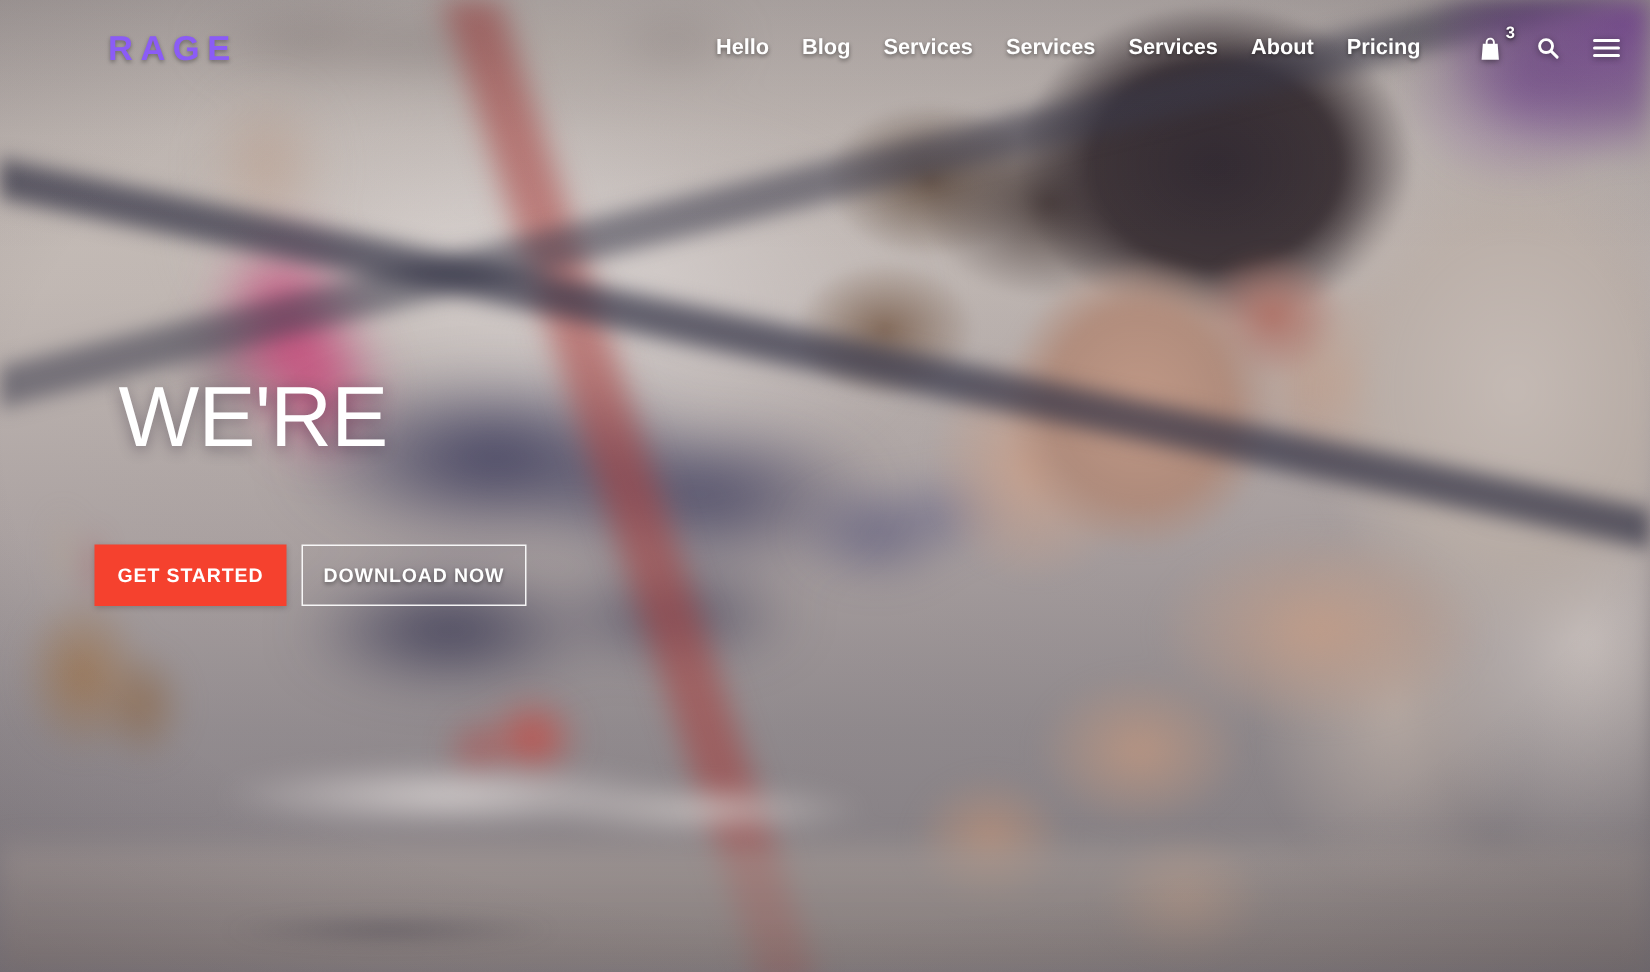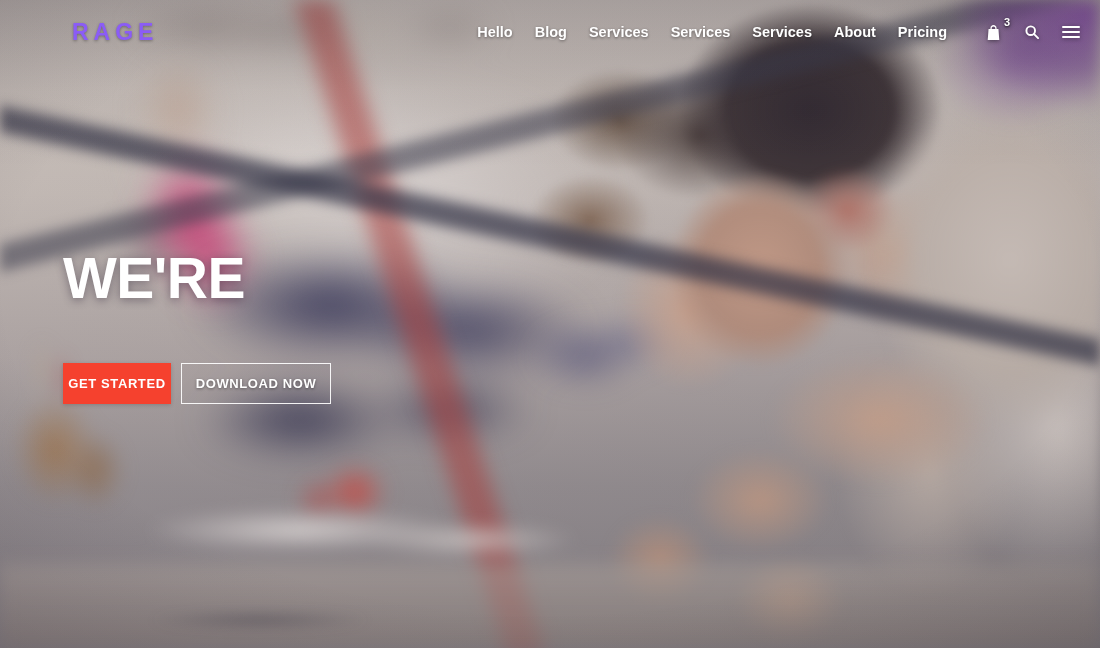--- a/index.html
+++ b/index.html
@@ -227,27 +227,28 @@
   
   #hero-copy {
     position:absolute;
     left:63px;
     top:250px;
     z-index:15;
   }
 
   .headline-line {
     color:#ffffff;
-    font-weight:bold;
+    font-weight:normal;
     font-size:57px;
     line-height:1;
     letter-spacing:-0.5px;
     text-transform:uppercase;
     text-shadow:0 2px 10px rgba(40,30,50,.45);
     white-space:nowrap;
+    margin-left:16px;
   }
   .headline-line.l1 { margin-bottom:20px; }
 
   #hero-actions {
     margin-top:56px;
     display:flex; align-items:center; gap:10px;
   }
 
   .btn {
     display:inline-flex; align-items:center; justify-content:center;
@@ -255,21 +256,21 @@
     font-size:13px;
     font-weight:bold;
     letter-spacing:.6px;
     text-transform:uppercase;
     color:#ffffff;
     text-decoration:none;
     cursor:pointer;
     white-space:nowrap;
   }
   .btn-primary {
-    width:108px;
+    width:128px;
     background:#f5412e;
     border:none;
     box-shadow:0 1px 4px rgba(0,0,0,.18);
   }
   .btn-ghost {
     width:150px;
     background:transparent;
     border:1px solid rgba(255,255,255,.92);
     text-shadow:0 1px 3px rgba(0,0,0,.4);
     text-align:right;

